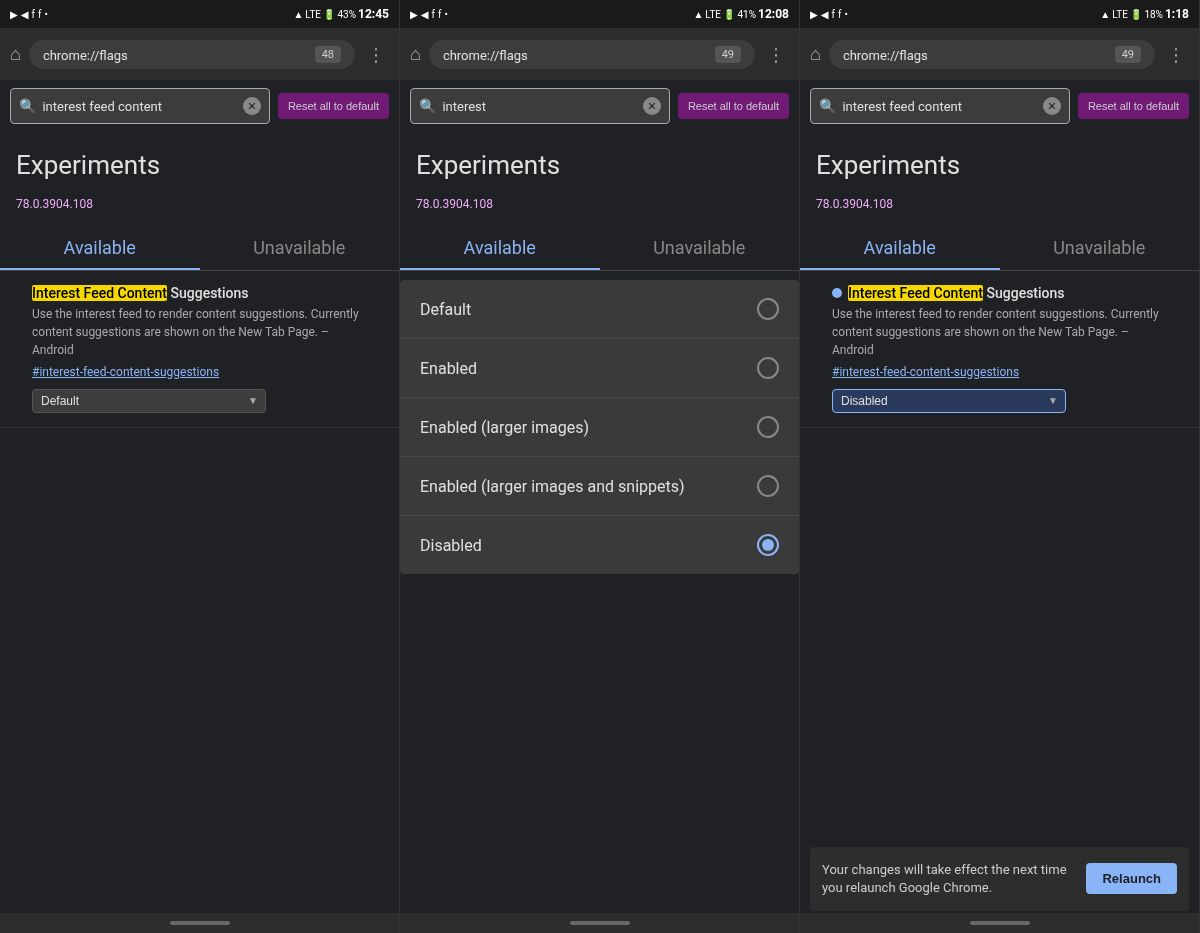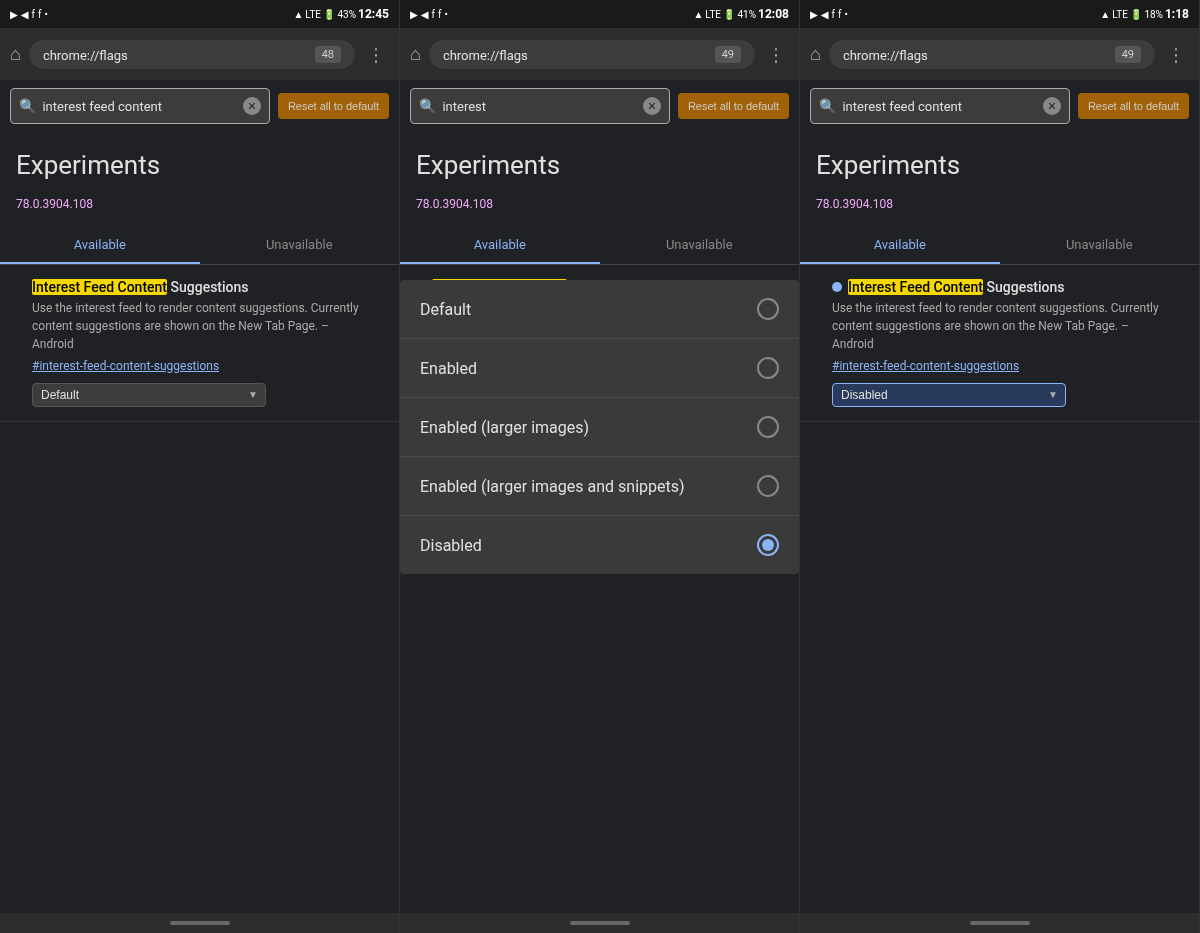--- a/index.html
+++ b/index.html
@@ -131,21 +131,21 @@
       width: 18px;
       height: 18px;
       display: flex;
       align-items: center;
       justify-content: center;
       color: #202124;
       font-size: 11px;
       cursor: pointer;
     }
     .reset-btn {
-      background: #a16207;
+      background: #701a75;
       border: none;
       border-radius: 4px;
       color: #ccc;
       font-size: 11px;
       padding: 6px 10px;
       cursor: pointer;
       line-height: 1.3;
       text-align: right;
     }
 
@@ -167,21 +167,21 @@
     
     .tabs-row {
       display: flex;
       border-bottom: 1px solid #444;
       margin: 12px 0 0 0;
     }
     .tab {
       flex: 1;
       text-align: center;
       padding: 10px 0;
-      font-size: 13px;
+      font-size: 18px;
       color: #888;
       cursor: pointer;
       border-bottom: 2px solid transparent;
     }
     .tab.active {
       color: #8ab4f8;
       border-bottom: 2px solid #8ab4f8;
     }
 
     
@@ -514,17 +514,21 @@
     <div class="experiments-version">78.0.3904.108</div>
   </div>
       <div class="tabs-row">
         <div class="tab active">Available</div>
         <div class="tab">Unavailable</div>
       </div>
       <div class="flag-item"><div class="flag-title-row">
           <div class="flag-dot"></div>
           <span class="flag-title"><span class="highlight">Interest Feed Content</span><span> Suggestions</span></span>
         </div><div class="flag-desc">Use the interest feed to render content suggestions. Currently content suggestions are shown on the New Tab Page. – Android</div><a class="flag-link" href="#">#interest-feed-content-suggestions</a><div class="flag-select-wrap"><select class="flag-select highlighted"><option value="Default">Default</option><option value="Enabled">Enabled</option><option value="Enabled (larger images)">Enabled (larger images)</option><option value="Enabled (larger images and snippets)">Enabled (larger images and snippets)</option><option value="Disabled" selected="">Disabled</option></select><span class="select-arrow">▼</span></div></div>
+      <div class="relaunch-toast">
+      <span class="relaunch-text">Your changes will take effect the next time you relaunch Google Chrome.</span>
+      <button class="relaunch-btn">Relaunch</button>
+    </div>
       <div class="bottom-bar">
         <div class="bottom-handle"></div>
       </div>
     </div>
   </div>
 
 </body></html>

